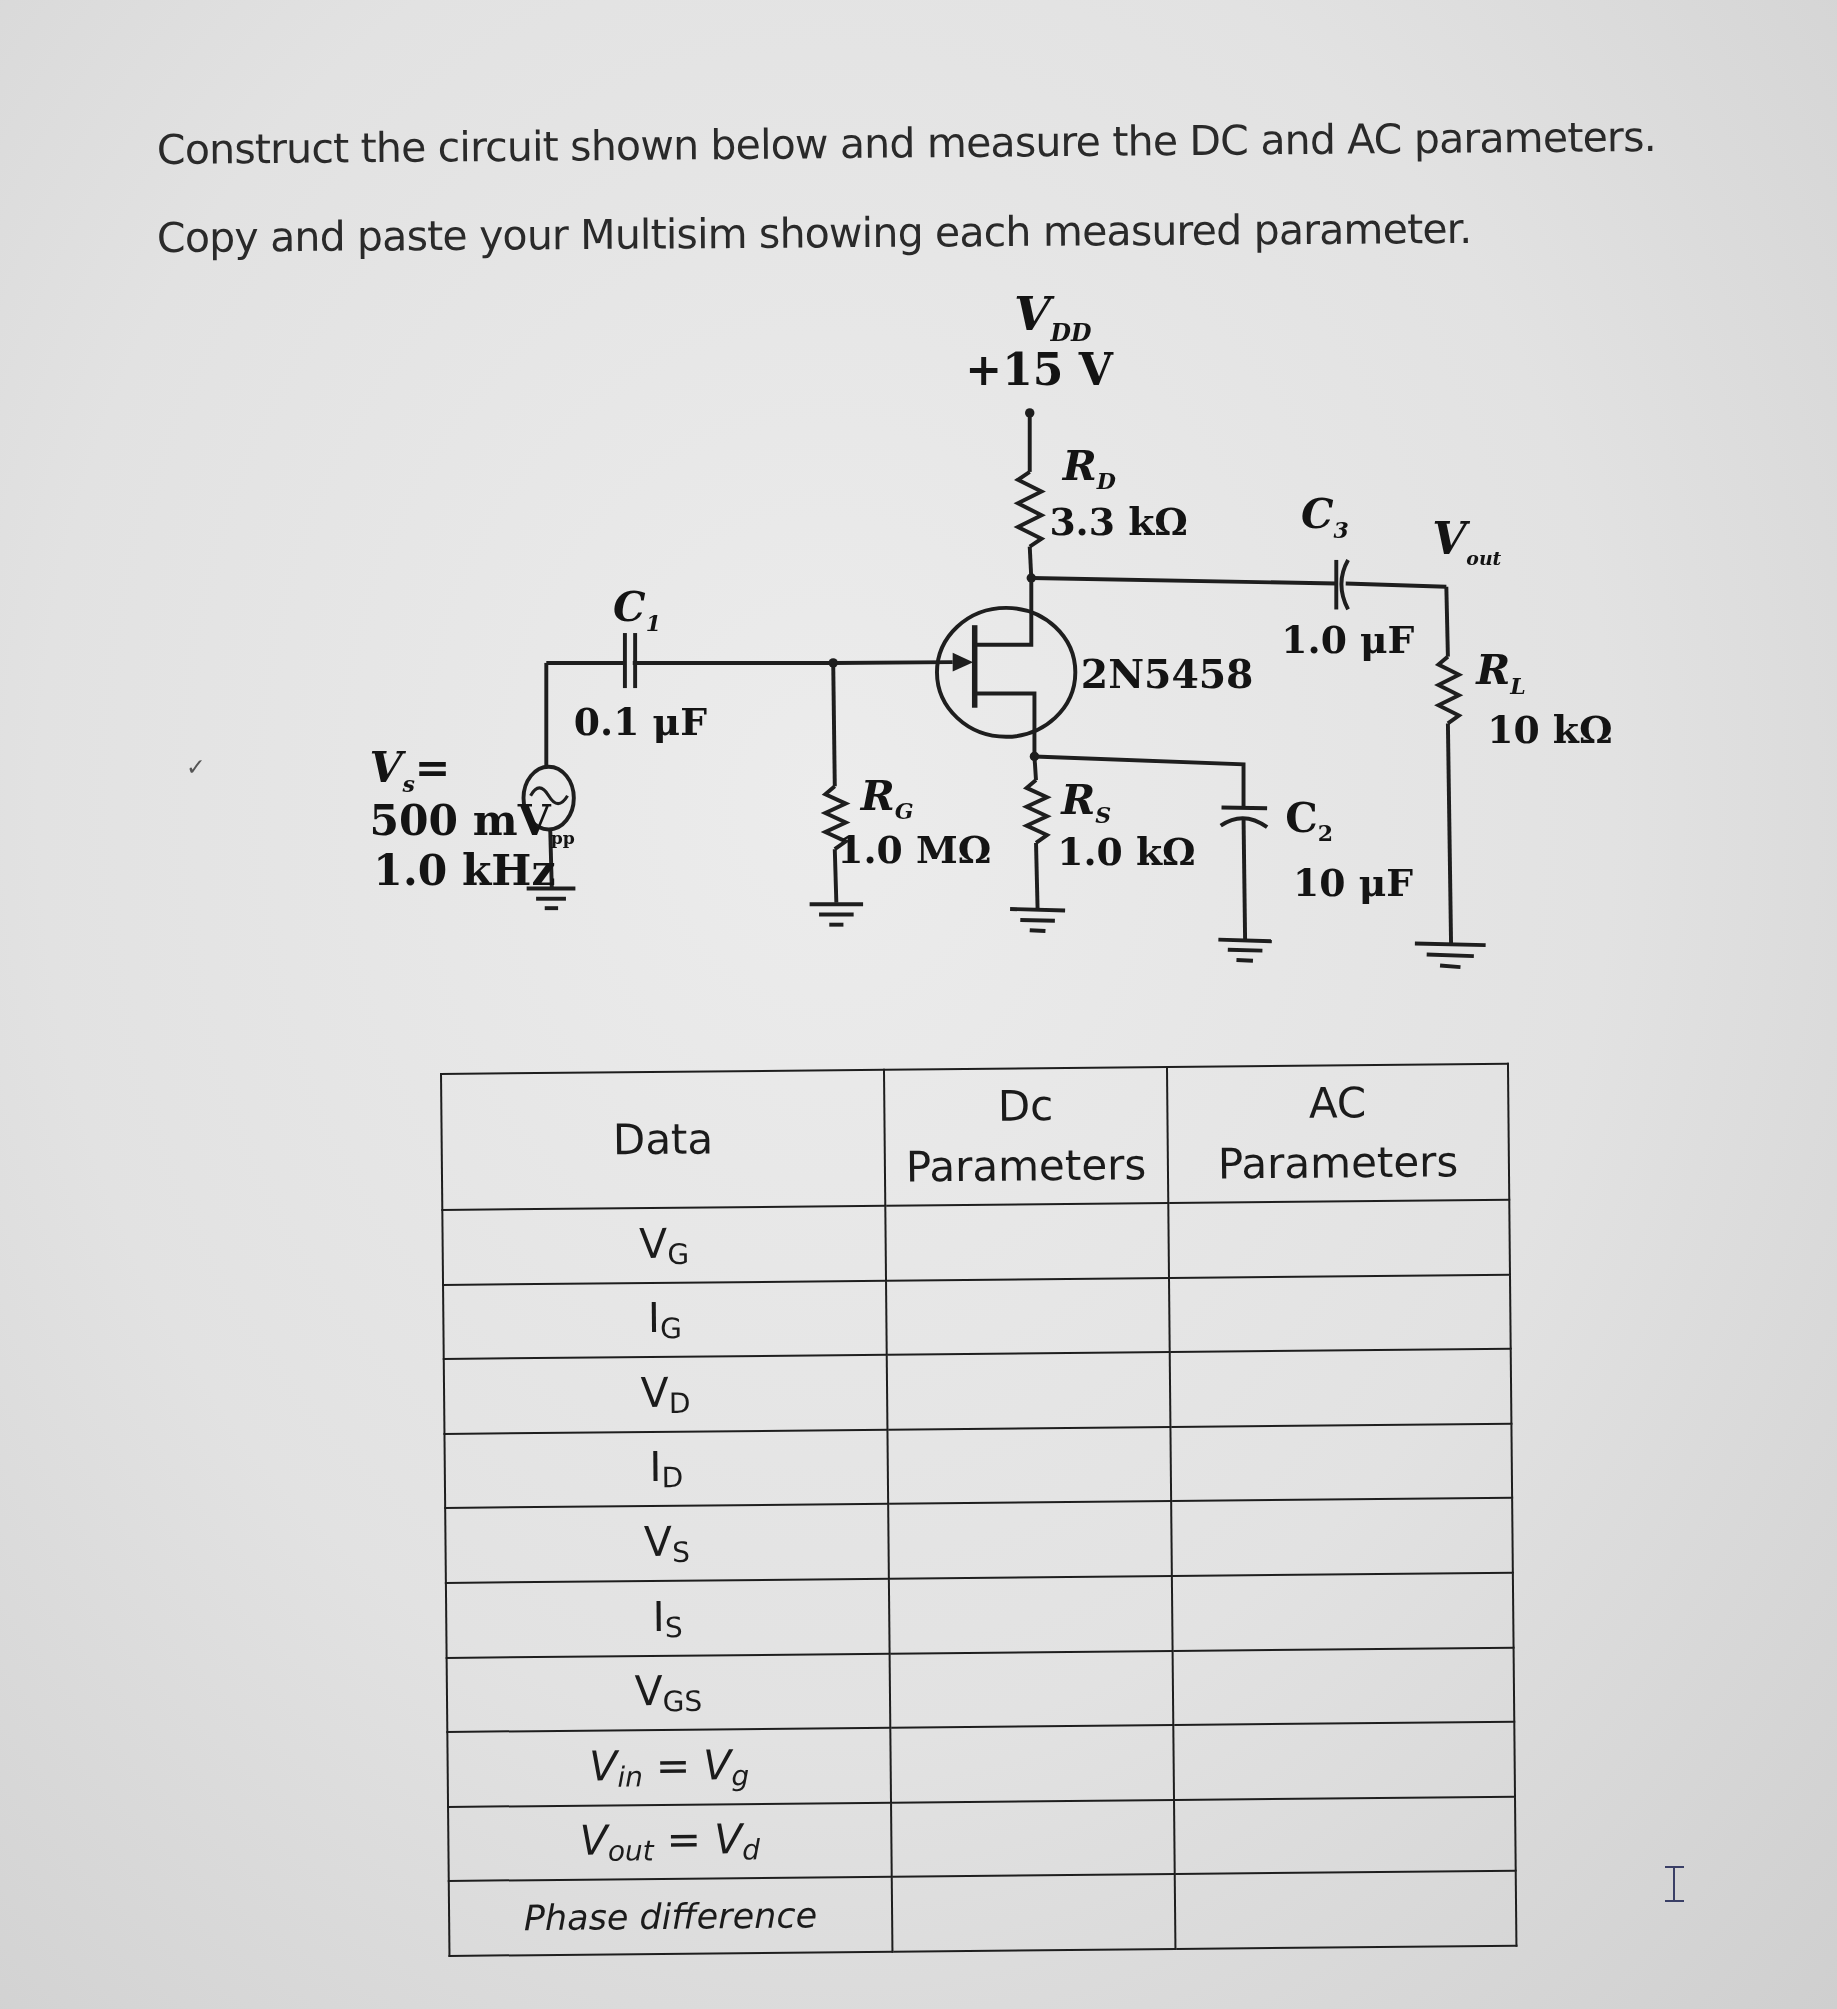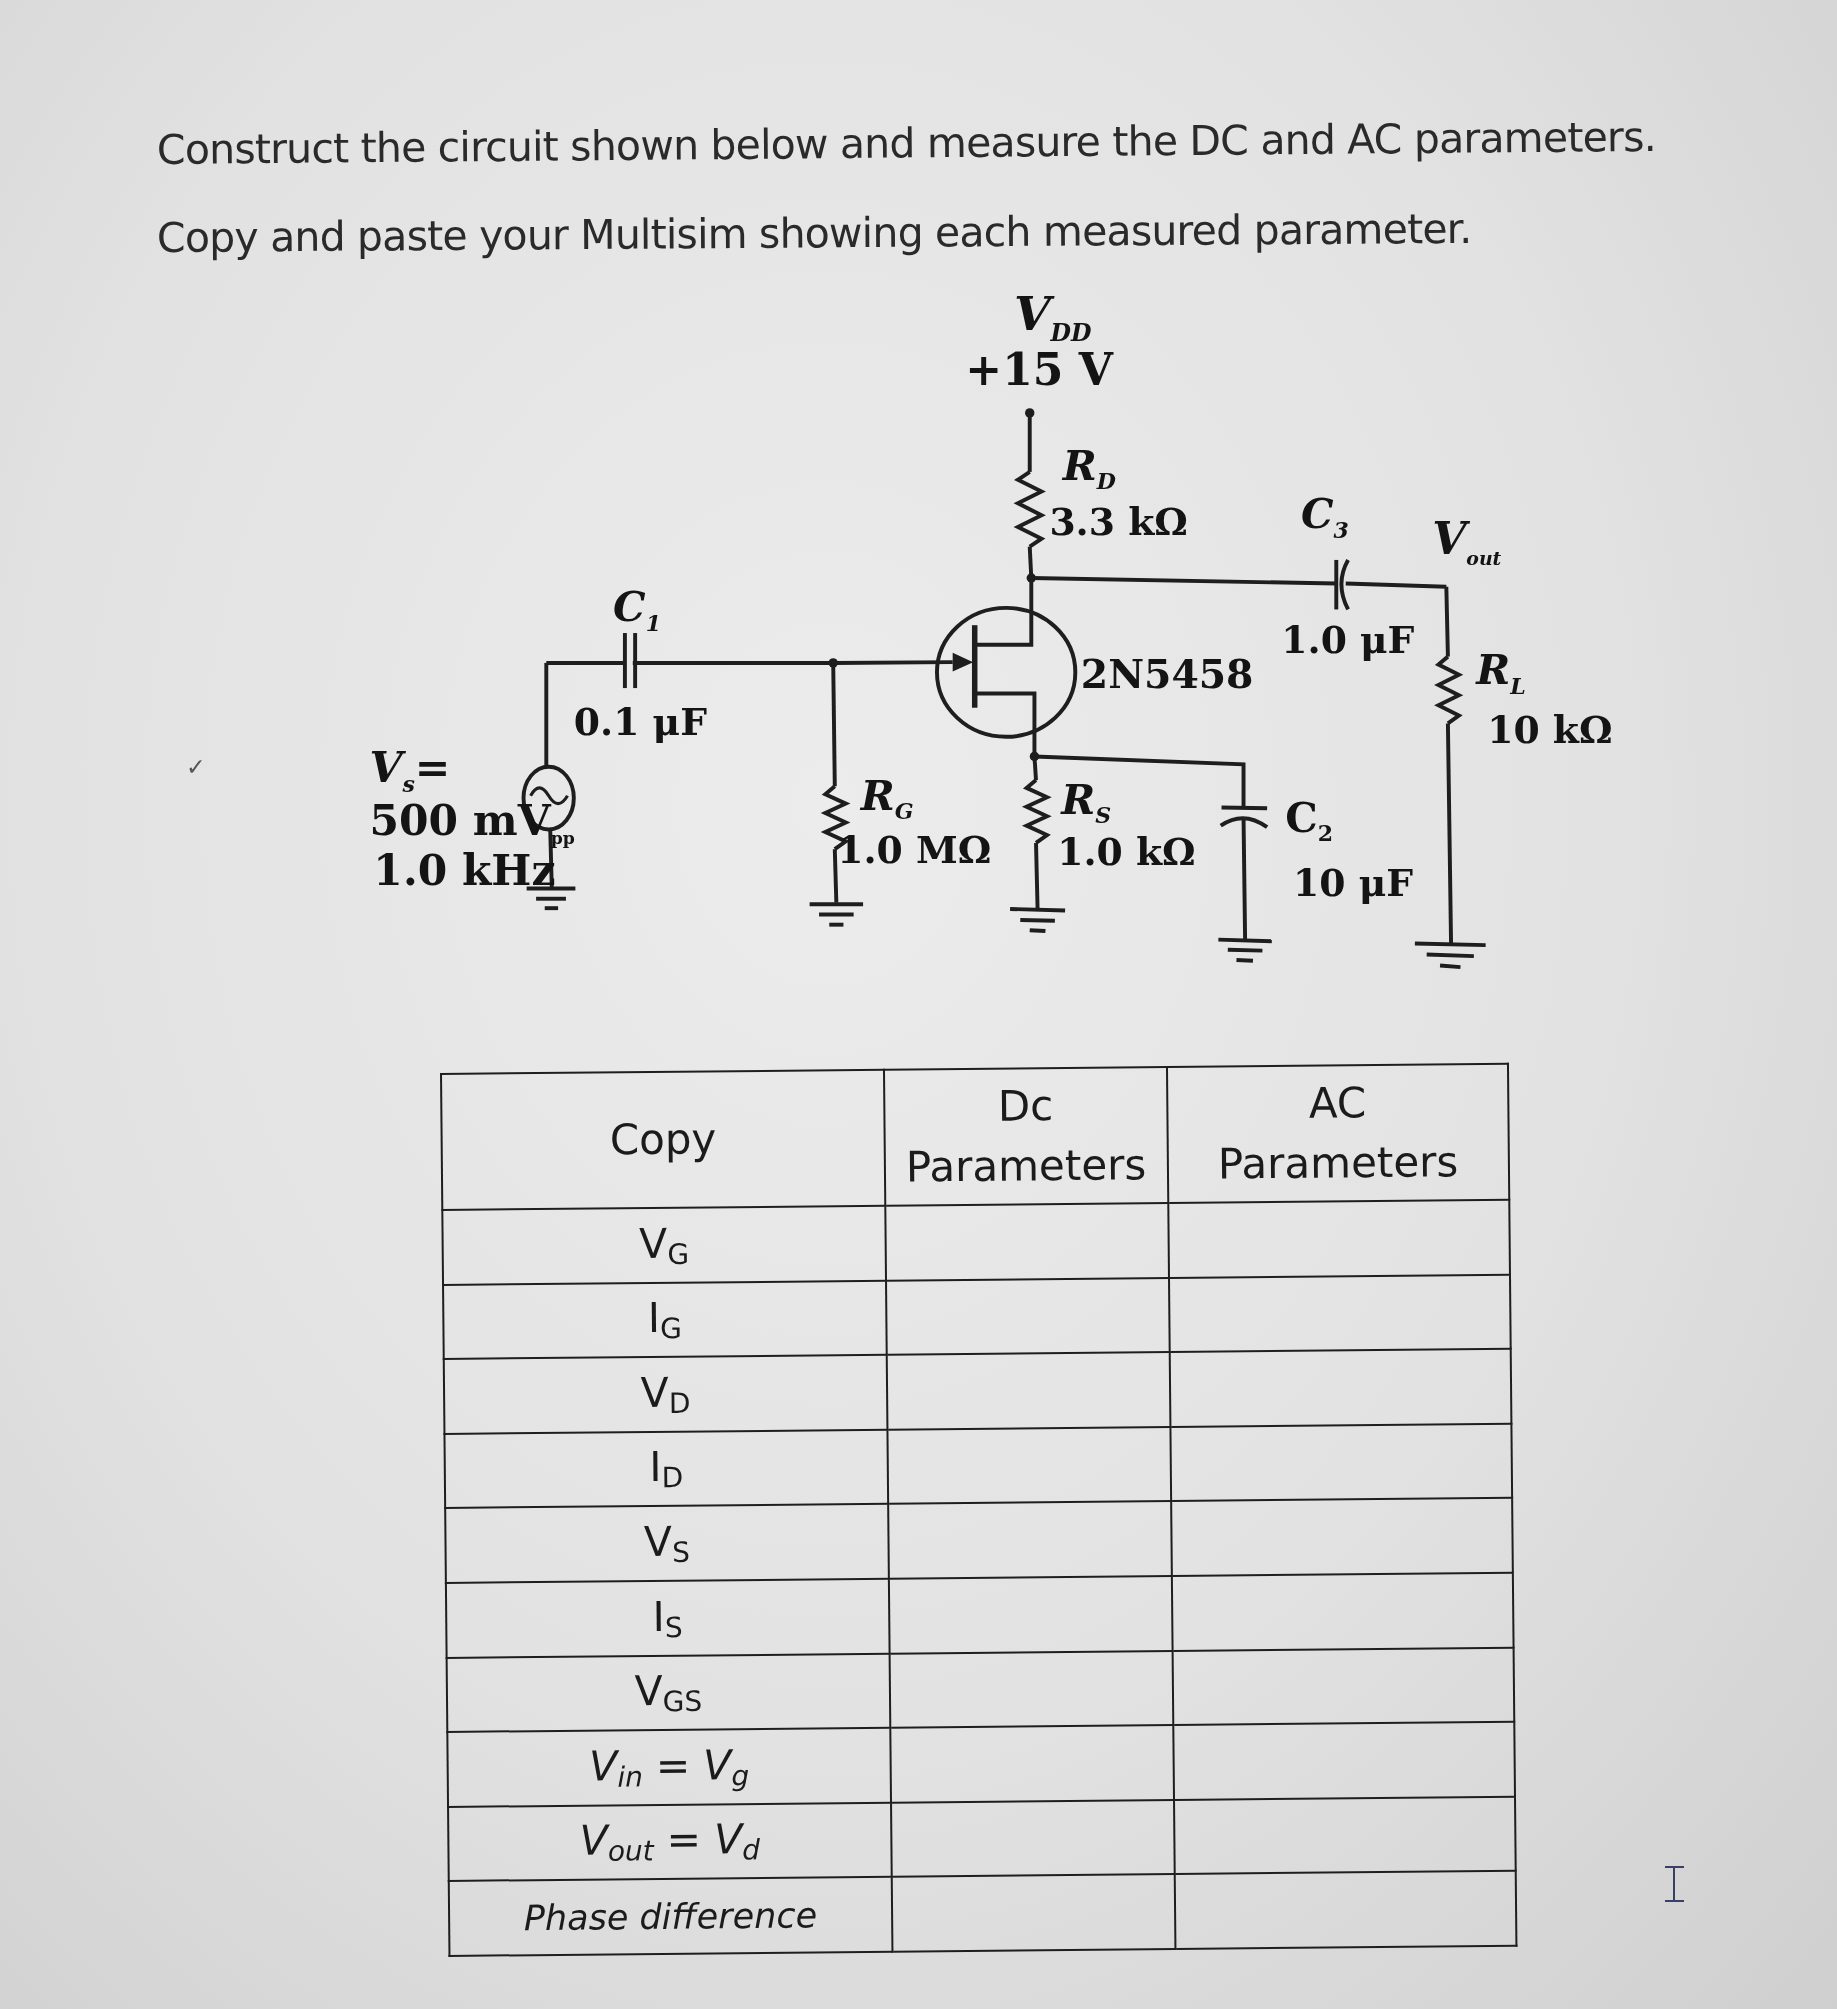--- a/index.html
+++ b/index.html
@@ -183,21 +183,21 @@
 
 <div class="table-wrap">
   <table>
     <colgroup>
         <col style="width:41.5%">
         <col style="width:26.5%">
         <col style="width:32%">
       </colgroup>
     <thead>
       <tr>
-        <th><span>Copy</span></th>
+        <th><span>Data</span></th>
         <th><span>Dc</span><br><span>Parameters</span></th>
         <th><span>AC</span><br><span>Parameters</span></th>
       </tr>
     </thead>
     <tbody>
       <tr>
         <td class="label"><span>V</span><sub>G</sub></td>
         <td></td>
         <td></td>
       </tr>

